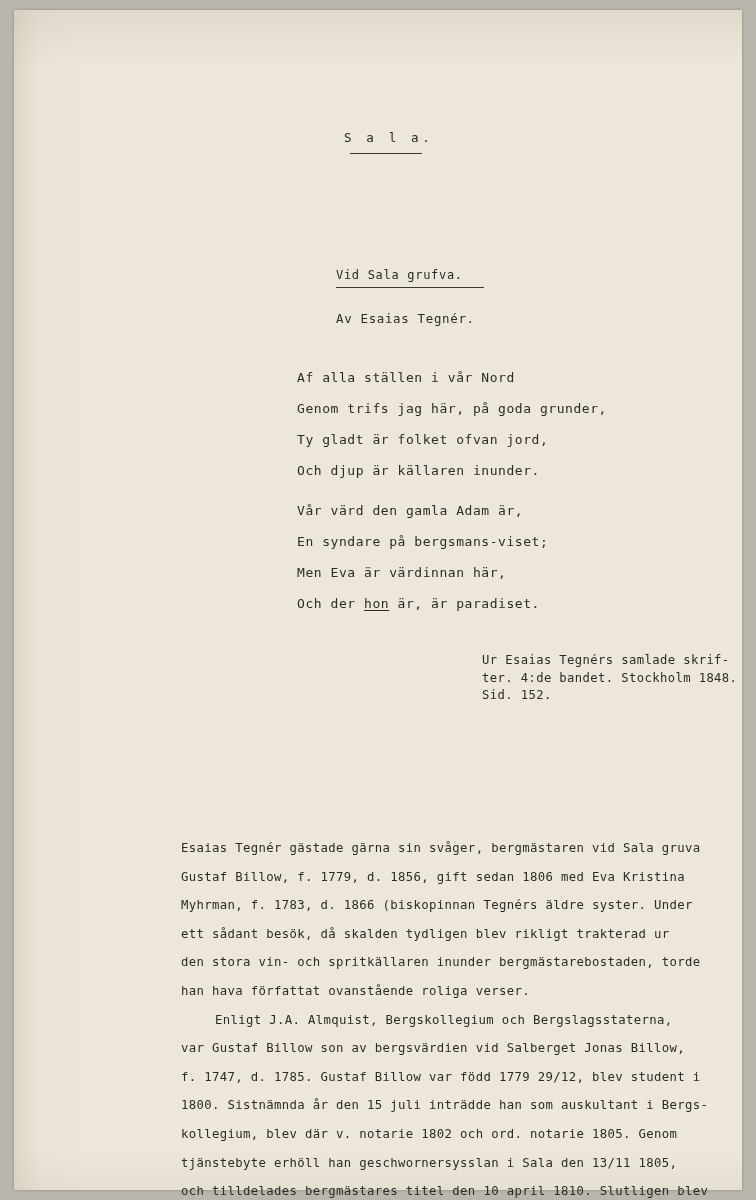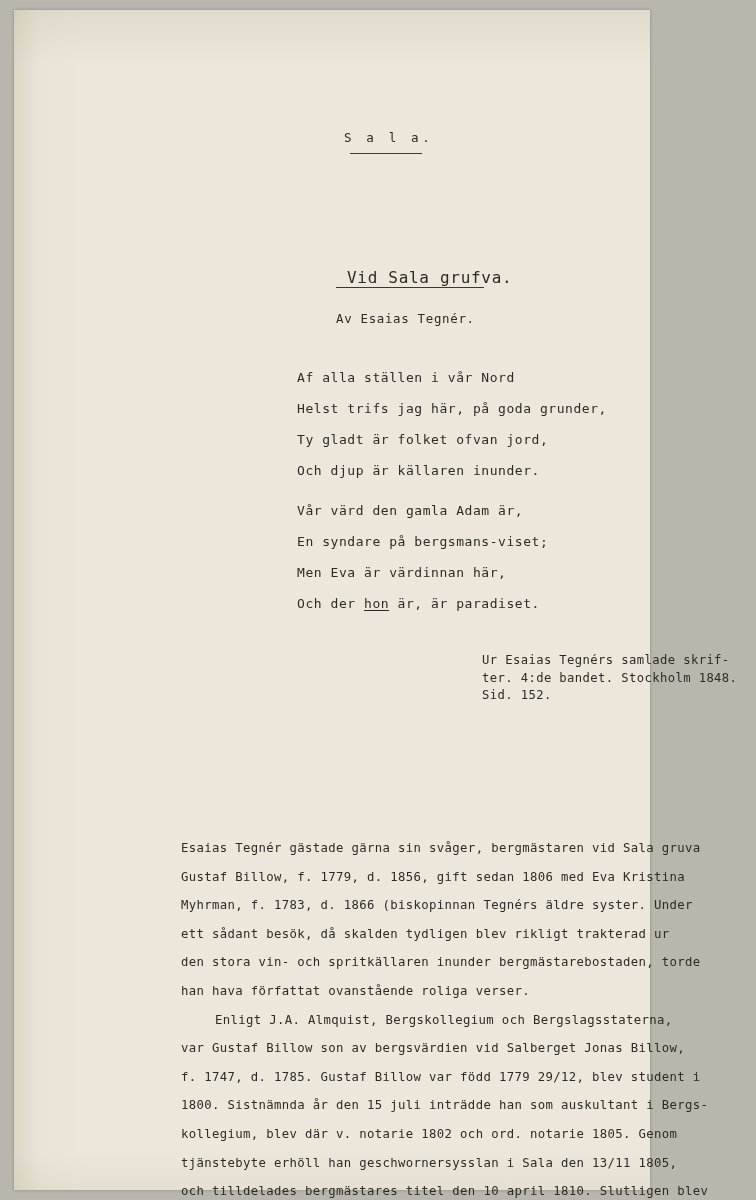--- a/index.html
+++ b/index.html
@@ -10,21 +10,21 @@
   body {
     width: 756px;
     height: 1200px;
     overflow: hidden;
     font-family: "DejaVu Sans Mono", monospace;
   }
   .page {
     position: absolute;
     left: 14px;
     top: 10px;
-    width: 636px;
+    width: 728px;
     height: 1180px;
     background: #ece7da;
     box-shadow: 0 0 3px rgba(0,0,0,0.25);
   }
   
   .page::before {
     content: "";
     position: absolute;
     inset: 0;
     background:
@@ -61,23 +61,23 @@
     left: 336px;
     top: 143px;
     width: 72px;
     height: 0;
     border-top: 1.6px solid #3a382f;
   }
 
   
   .poem-heading {
     position: absolute;
-    left: 333px;
+    left: 322px;
     top: 258px;
-    font-size: 16px;
+    font-size: 12px;
     letter-spacing: 0.7px;
   }
   .poem-heading-rule {
     position: absolute;
     left: 322px;
     top: 277px;
     width: 148px;
     height: 0;
     border-top: 1.3px solid #3a382f;
   }
@@ -137,21 +137,21 @@
 
     <div class="doc-title typed">S a l a.</div>
     <div class="title-rule"></div>
 
     <div class="poem-heading typed">Vid Sala grufva.</div>
     <div class="poem-heading-rule"></div>
     <div class="poem-author typed">Av Esaias Tegnér.</div>
 
     <div class="stanza stanza-1 typed">
       <div class="line">Af alla ställen i vår Nord</div>
-      <div class="line">Helst trifs jag här, på goda grunder,</div>
+      <div class="line">Genom trifs jag här, på goda grunder,</div>
       <div class="line">Ty gladt är folket ofvan jord,</div>
       <div class="line">Och djup är källaren inunder.</div>
     </div>
 
     <div class="stanza stanza-2 typed">
       <div class="line">Vår värd den gamla Adam är,</div>
       <div class="line">En syndare på bergsmans-viset;</div>
       <div class="line">Men Eva är värdinnan här,</div>
       <div class="line"><span>Och der </span><span class="underline-word">hon</span><span> är, är paradiset.</span></div>
     </div>

